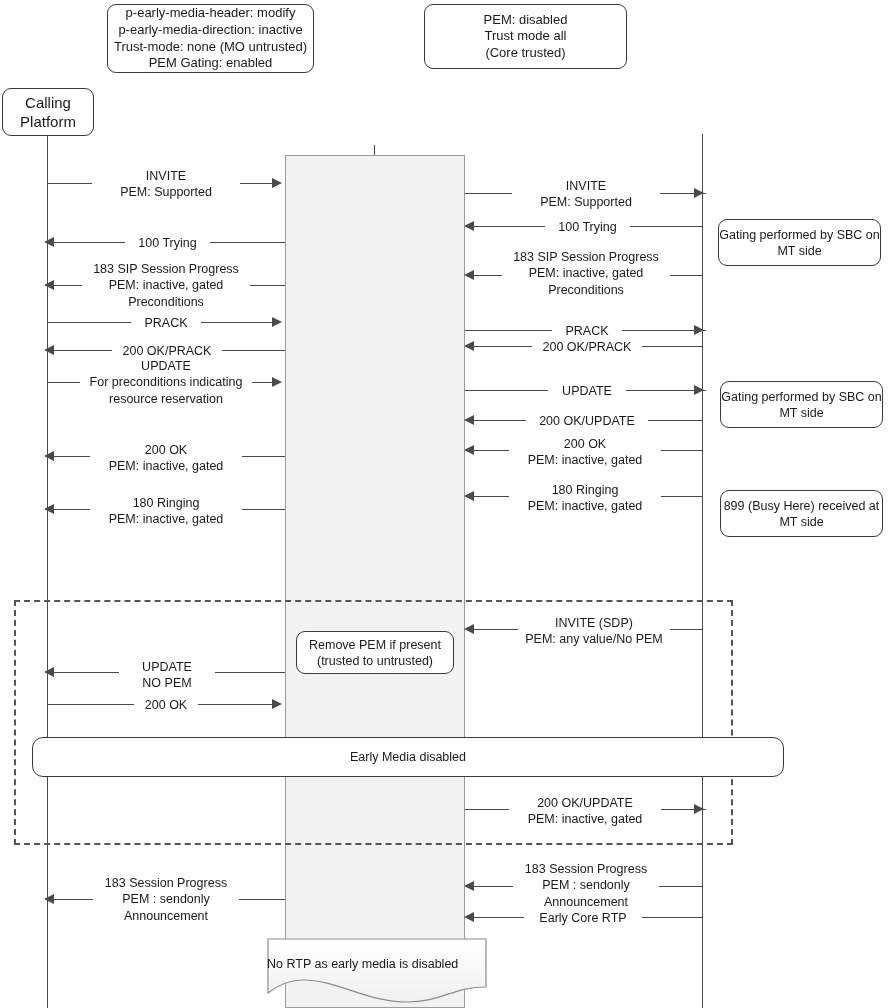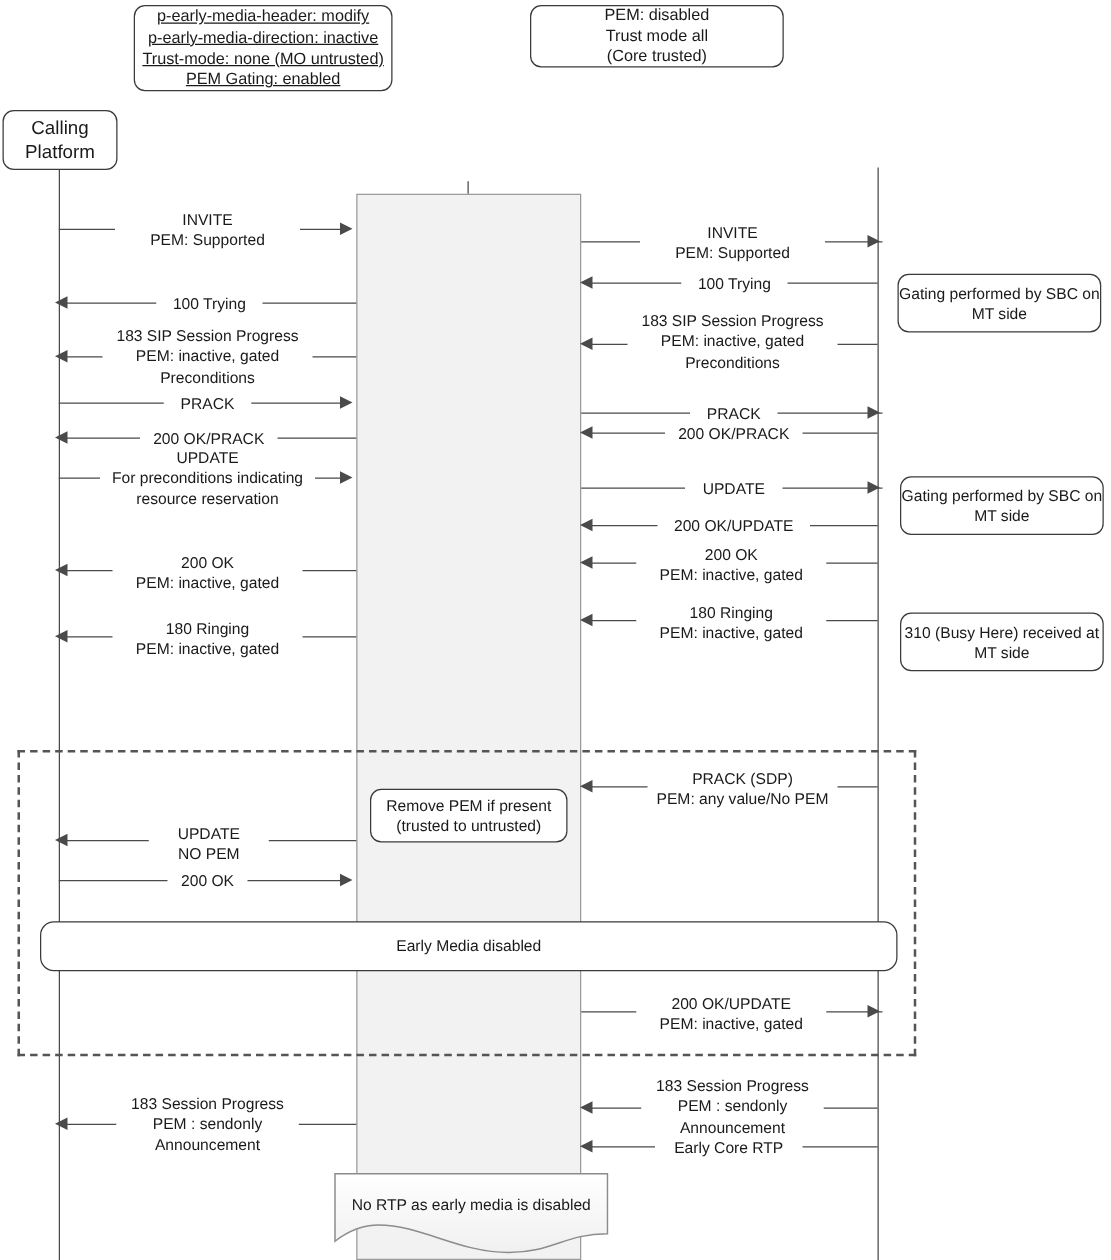--- a/index.html
+++ b/index.html
@@ -22,36 +22,36 @@
   .ahead{position:absolute;width:0;height:0;}
   .ahead.r{border-top:5px solid transparent;border-bottom:5px solid transparent;border-left:10px solid #4a4a4a;}
   .ahead.l{border-top:5px solid transparent;border-bottom:5px solid transparent;border-right:10px solid #4a4a4a;}
   .dashregion{position:absolute;box-sizing:border-box;border:2px dashed #555;background:transparent;}
   .bandbox{
     position:absolute;box-sizing:border-box;border:1.3px solid #3a3a3a;border-radius:11px;background:#fff;
     display:flex;align-items:center;justify-content:center;text-align:center;
   }
   .notewrap{position:absolute;}
   .notewrap .nlabel{
-    position:absolute;left:0;top:0;width:100%;text-align:center;line-height:1.3;
+    position:absolute;left:0;top:0;width:100%;line-height:1.3;
   }
   .t12{font-size:12.5px;}
   .t13{font-size:13px;}
   .t15{font-size:15px;}
 </style>
 </head>
 <body>
 
 <div id="stage">
 
-  <div class="rbox t13" style="left:107px;top:4px;width:207px;height:69px;text-decoration:underline;">p-early-media-header: modify
+  <div class="rbox t13" style="left:107px;top:4px;width:207px;height:69px;">p-early-media-header: modify
 p-early-media-direction: inactive
 Trust-mode: none (MO untrusted)
 PEM Gating: enabled</div>
-  <div class="rbox t13" style="left:424px;top:4px;width:203px;height:50px;">PEM: disabled
+  <div class="rbox t13" style="left:424px;top:4px;width:203px;height:65px;">PEM: disabled
 Trust mode all
 (Core trusted)</div>
 
   <div class="rbox t15" style="left:2px;top:88px;width:92px;height:48px;">Calling
 Platform</div>
 
   <div class="lifeline" style="left:47px;top:136px;height:872px;"></div>
   <div class="lifeline" style="left:374px;top:145px;height:863px;"></div>
   <div class="lifeline" style="left:702px;top:134px;height:874px;"></div>
 
@@ -147,21 +147,21 @@
   <div class="msglabel t12" style="left:509px;top:436px;width:152px;">200 OK
 PEM: inactive, gated</div>
 
   <div class="arrowline" style="left:472px;top:496px;width:230px;"></div>
   <div class="ahead l" style="left:464px;top:491px;"></div>
   <div class="msglabel t12" style="left:509px;top:482px;width:152px;">180 Ringing
 PEM: inactive, gated</div>
 
   <div class="arrowline" style="left:472px;top:629px;width:230px;"></div>
   <div class="ahead l" style="left:464px;top:624px;"></div>
-  <div class="msglabel t12" style="left:518px;top:615px;width:152px;">PRACK (SDP)
+  <div class="msglabel t12" style="left:518px;top:615px;width:152px;">INVITE (SDP)
 PEM: any value/No PEM</div>
 
   <div class="arrowline" style="left:465px;top:809px;width:241px;"></div>
   <div class="ahead r" style="left:694px;top:804px;"></div>
   <div class="msglabel t12" style="left:509px;top:795px;width:152px;">200 OK/UPDATE
 PEM: inactive, gated</div>
 
   <div class="arrowline" style="left:472px;top:886px;width:230px;"></div>
   <div class="ahead l" style="left:464px;top:881px;"></div>
   <div class="msglabel t12" style="left:513px;top:861px;width:146px;">183 Session Progress
@@ -169,28 +169,28 @@
 Announcement</div>
 
   <div class="arrowline" style="left:472px;top:917px;width:230px;"></div>
   <div class="ahead l" style="left:464px;top:912px;"></div>
   <div class="msglabel t12" style="left:524px;top:910px;width:118px;">Early Core RTP</div>
 
   <div class="rbox t12" style="left:718px;top:219px;width:163px;height:47px;">Gating performed by SBC on
 MT side</div>
   <div class="rbox t12" style="left:720px;top:381px;width:163px;height:47px;">Gating performed by SBC on
 MT side</div>
-  <div class="rbox t12" style="left:720px;top:490px;width:163px;height:47px;">310 (Busy Here) received at
+  <div class="rbox t12" style="left:720px;top:490px;width:163px;height:47px;">899 (Busy Here) received at
 MT side</div>
   <div class="rbox t12" style="left:296px;top:631px;width:158px;height:43px;">Remove PEM if present
 (trusted to untrusted)</div>
 
   <div class="dashregion" style="left:14px;top:600px;width:719px;height:245px;"></div>
 
-  <div class="bandbox t12" style="left:32px;top:737px;width:686px;height:40px;">Early Media disabled</div>
+  <div class="bandbox t12" style="left:32px;top:737px;width:752px;height:40px;">Early Media disabled</div>
 
   <div class="notewrap" style="left:267px;top:938px;width:220px;height:68px;">
     <svg width="220" height="68" viewBox="0 0 220 68" xmlns="http://www.w3.org/2000/svg">
       <defs>
         <linearGradient id="noteg" x1="0" y1="0" x2="0" y2="1">
           <stop offset="0" stop-color="#ffffff"></stop>
           <stop offset="1" stop-color="#f0f0f0"></stop>
         </linearGradient>
       </defs>
       <path d="M1,1 L219,1 L219,49 C185,49 175,64 140,64 C100,64 70,42 36,42 C22,42 10,48 1,55 Z" fill="url(#noteg)" stroke="#8c8c8c" stroke-width="1.2"></path>

